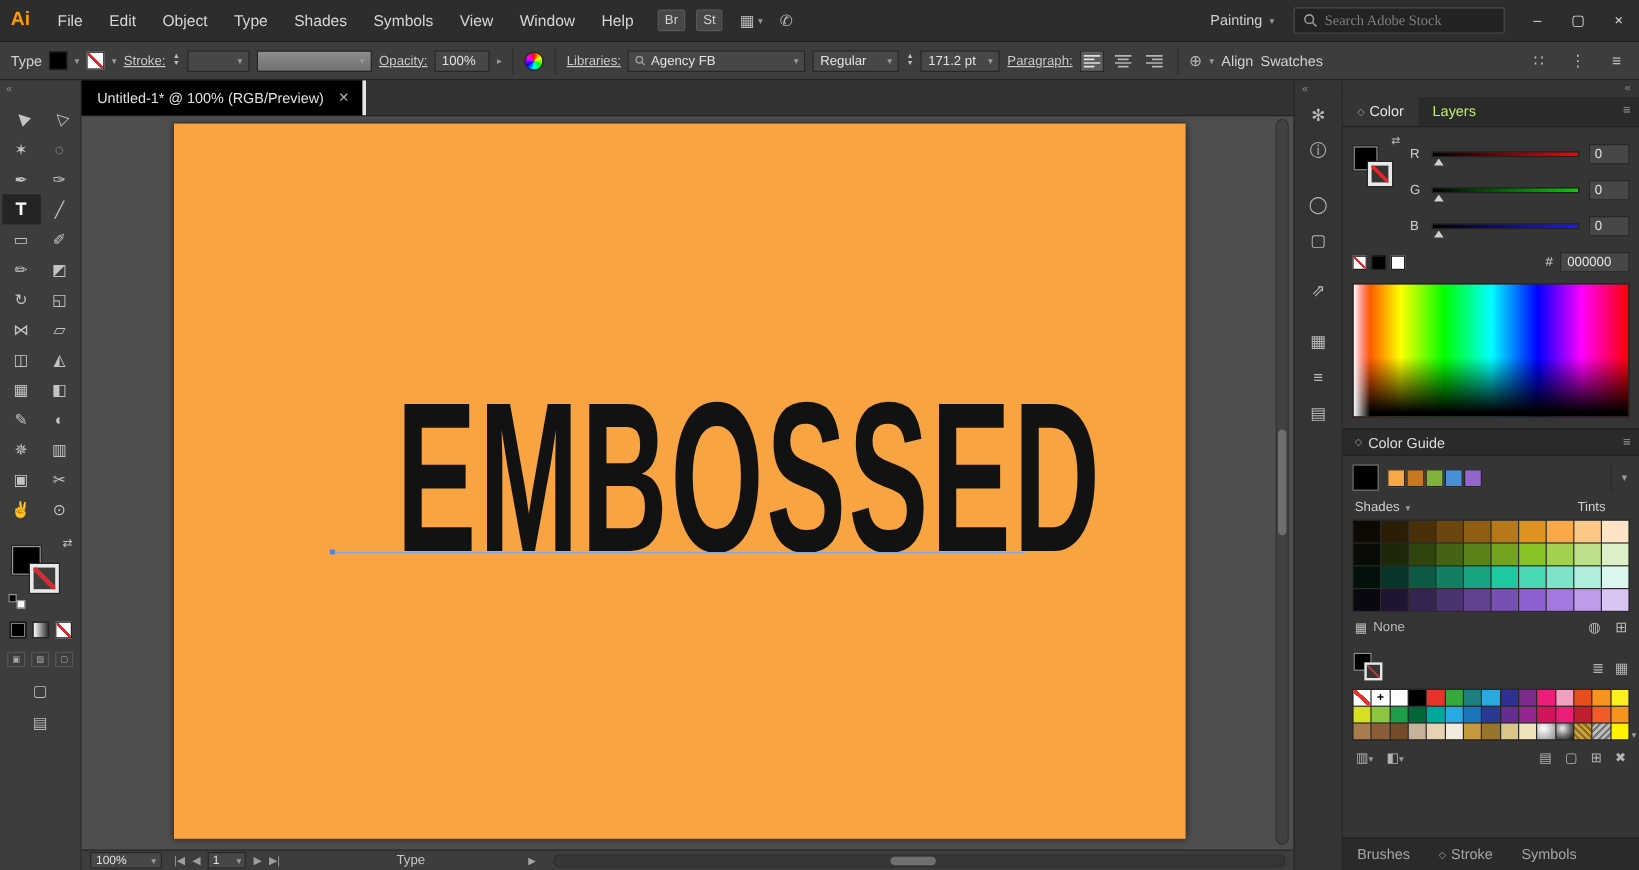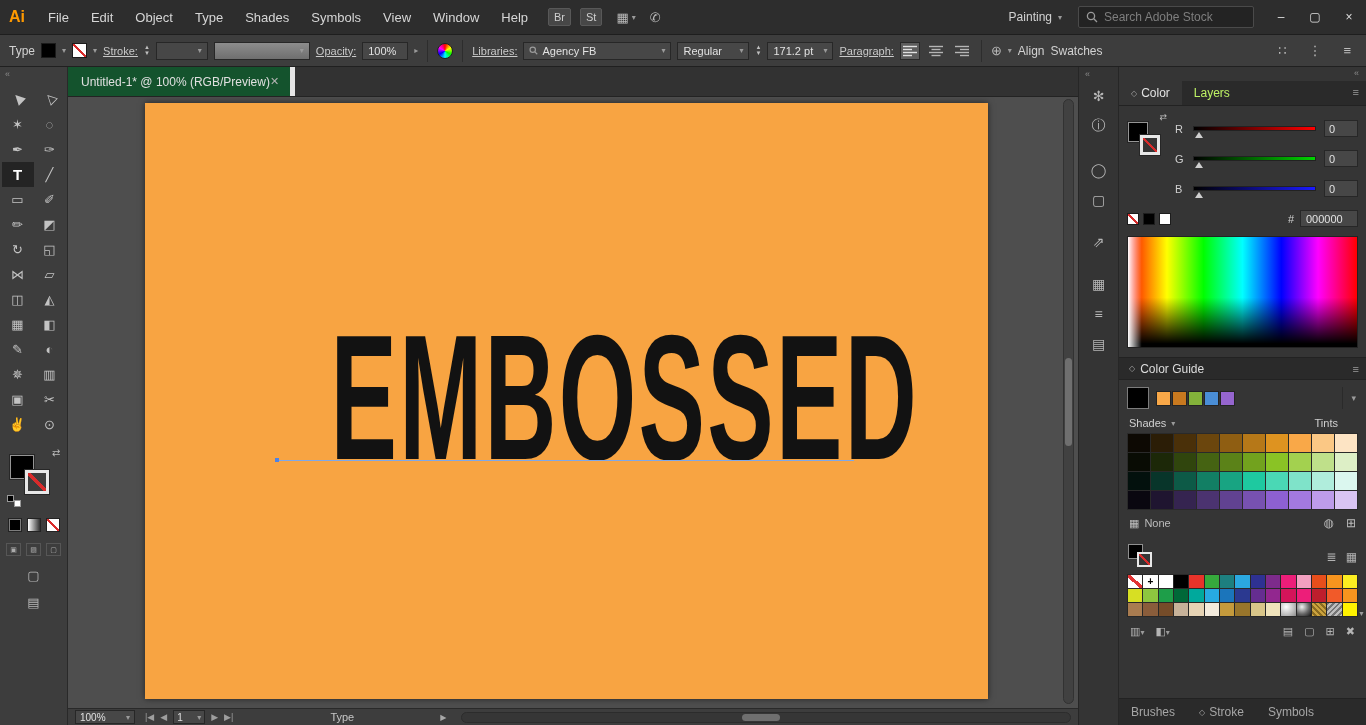--- a/index.html
+++ b/index.html
@@ -11,21 +11,21 @@
   .menubar{position:absolute;left:0;top:0;width:1366px;height:35px;background:#2d2d2d;display:flex;align-items:center;border-bottom:1px solid #1e1e1e}
   .ai-logo{color:#ff9a00;font-weight:bold;font-size:16px;padding:0 12px 0 9px}
   .menus{display:flex;height:100%;align-items:center}
   .menu-item{padding:0 11px;font-size:13px;color:#d6d6d6;height:100%;display:flex;align-items:center}
   .mb-btn{margin-left:9px;padding:2px 5px;background:#474747;border:1px solid #585858;border-radius:2px;font-size:11px;color:#cfcfcf}
   .mb-ic{margin-left:14px;color:#b9b9b9;font-size:13px;display:flex;align-items:center;gap:3px}
   .chev{font-size:8px;color:#9a9a9a}
   .spacer{flex:1}
   .workspace{display:flex;align-items:center;gap:6px;margin-right:16px;font-size:12px;color:#d2d2d2}
   .search{display:flex;align-items:center;gap:6px;background:#232323;border:1px solid #4a4a4a;border-radius:2px;height:22px;width:176px;padding:0 7px;margin-right:10px}
-  .search input{flex:1;width:100%;background:transparent;border:none;outline:none;color:#ffffff;font-size:12px;font-family:Liberation Sans, sans-serif}
+  .search input{flex:1;width:100%;background:transparent;border:none;outline:none;color:#ffffff;font-size:12px;font-family:Liberation Serif, serif}
   .search input::placeholder{color:#7e7e7e}
   .win-controls{display:flex;height:100%}
   .win-btn{width:34px;height:100%;display:flex;align-items:center;justify-content:center;color:#dedede;font-size:12px}
 
   
   .controlbar{position:absolute;left:0;top:35px;width:1366px;height:32px;background:#3d3d3d;border-bottom:1px solid #202020;display:flex;align-items:center;gap:6px;padding:0 9px;font-size:11px;color:#c9c9c9;white-space:nowrap}
   .cb-label{font-size:12px;color:#d2d2d2}
   .u{text-decoration:underline}
   .swatch-sm{width:15px;height:15px;border:1px solid #1b1b1b;position:relative;overflow:hidden}
   .cb-box{background:#474747;border:1px solid #272727;height:18px;display:flex;align-items:center;padding:0 5px;color:#e2e2e2;gap:4px}
@@ -56,21 +56,21 @@
   .mode-row{display:flex;gap:5px;margin-top:11px}
   .mode-btn{width:14px;height:14px;border:1px solid #232323;position:relative;overflow:hidden}
   .mb-color{background:#000;box-shadow:inset 0 0 0 1px #7d7d7d}
   .mb-grad{background:linear-gradient(to right,#fff,#2f2f2f)}
   .mb-none{background:#fff}
   .draw-btn{width:15px;height:13px;border:1px solid #565656;background:#3d3d3d;color:#ababab;font-size:7px;display:flex;align-items:center;justify-content:center}
   .screen-btn{margin-top:12px;color:#b8b8b8;font-size:13px}
 
   
   .tabbar{position:absolute;left:68px;top:67px;width:1010px;height:30px;background:#323232;border-bottom:1px solid #232323;display:flex;align-items:flex-end}
-  .doctab{height:29px;background:#14532d;border-right:5px solid #e5e5e5;display:flex;align-items:center;gap:0;padding:0 11px 0 13px;font-size:12px;color:#e0e0e0}
+  .doctab{height:29px;background:#000000;border-right:3px solid #e5e5e5;display:flex;align-items:center;gap:12px;padding:0 11px 0 13px;font-size:12px;color:#e0e0e0}
   .doctab .close{color:#b3b3b3;font-size:11px}
   .canvas{position:absolute;left:68px;top:97px;width:1010px;height:611px;background:#4e4e4e;overflow:hidden}
   .artboard{position:absolute;left:77px;top:6px;width:843px;height:596px;box-shadow:0 0 6px rgba(0,0,0,.55)}
   .ab-text{position:absolute;left:0;right:0;top:206px;text-align:center;font-size:178px;line-height:178px;font-weight:bold;color:#121212;transform:scaleX(.56);letter-spacing:4px;white-space:nowrap}
   .baseline{position:absolute;left:133px;top:357px;width:576px;height:1px;background:#7fa8e8}
   .baseline::before{content:"";position:absolute;left:-3px;top:-2px;width:4px;height:4px;background:#4f83e3}
   .vscroll{position:absolute;right:4px;top:2px;width:11px;height:605px;background:#414141;border:1px solid #323232;border-radius:6px}
   .vthumb{position:absolute;left:1px;top:258px;width:7px;height:88px;background:#6f6f6f;border-radius:4px}
 
   

